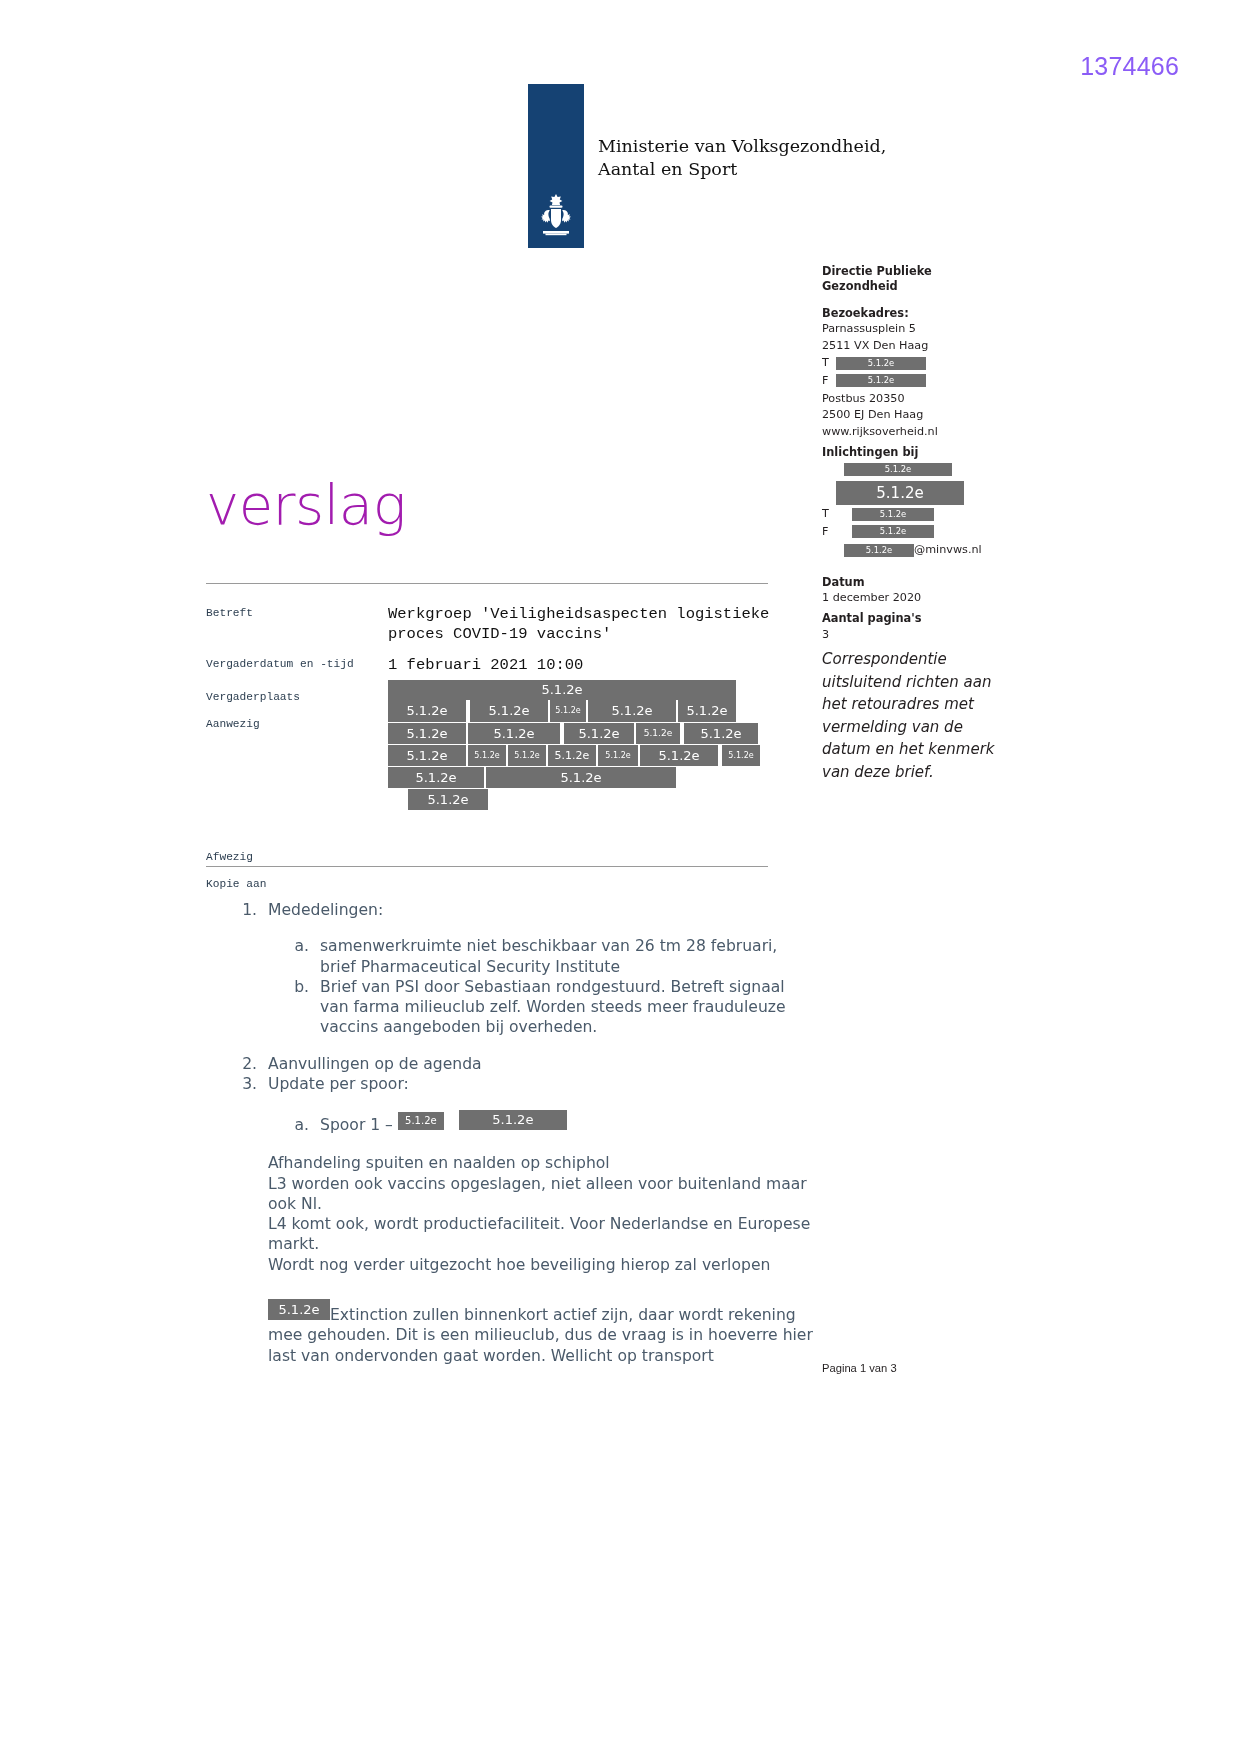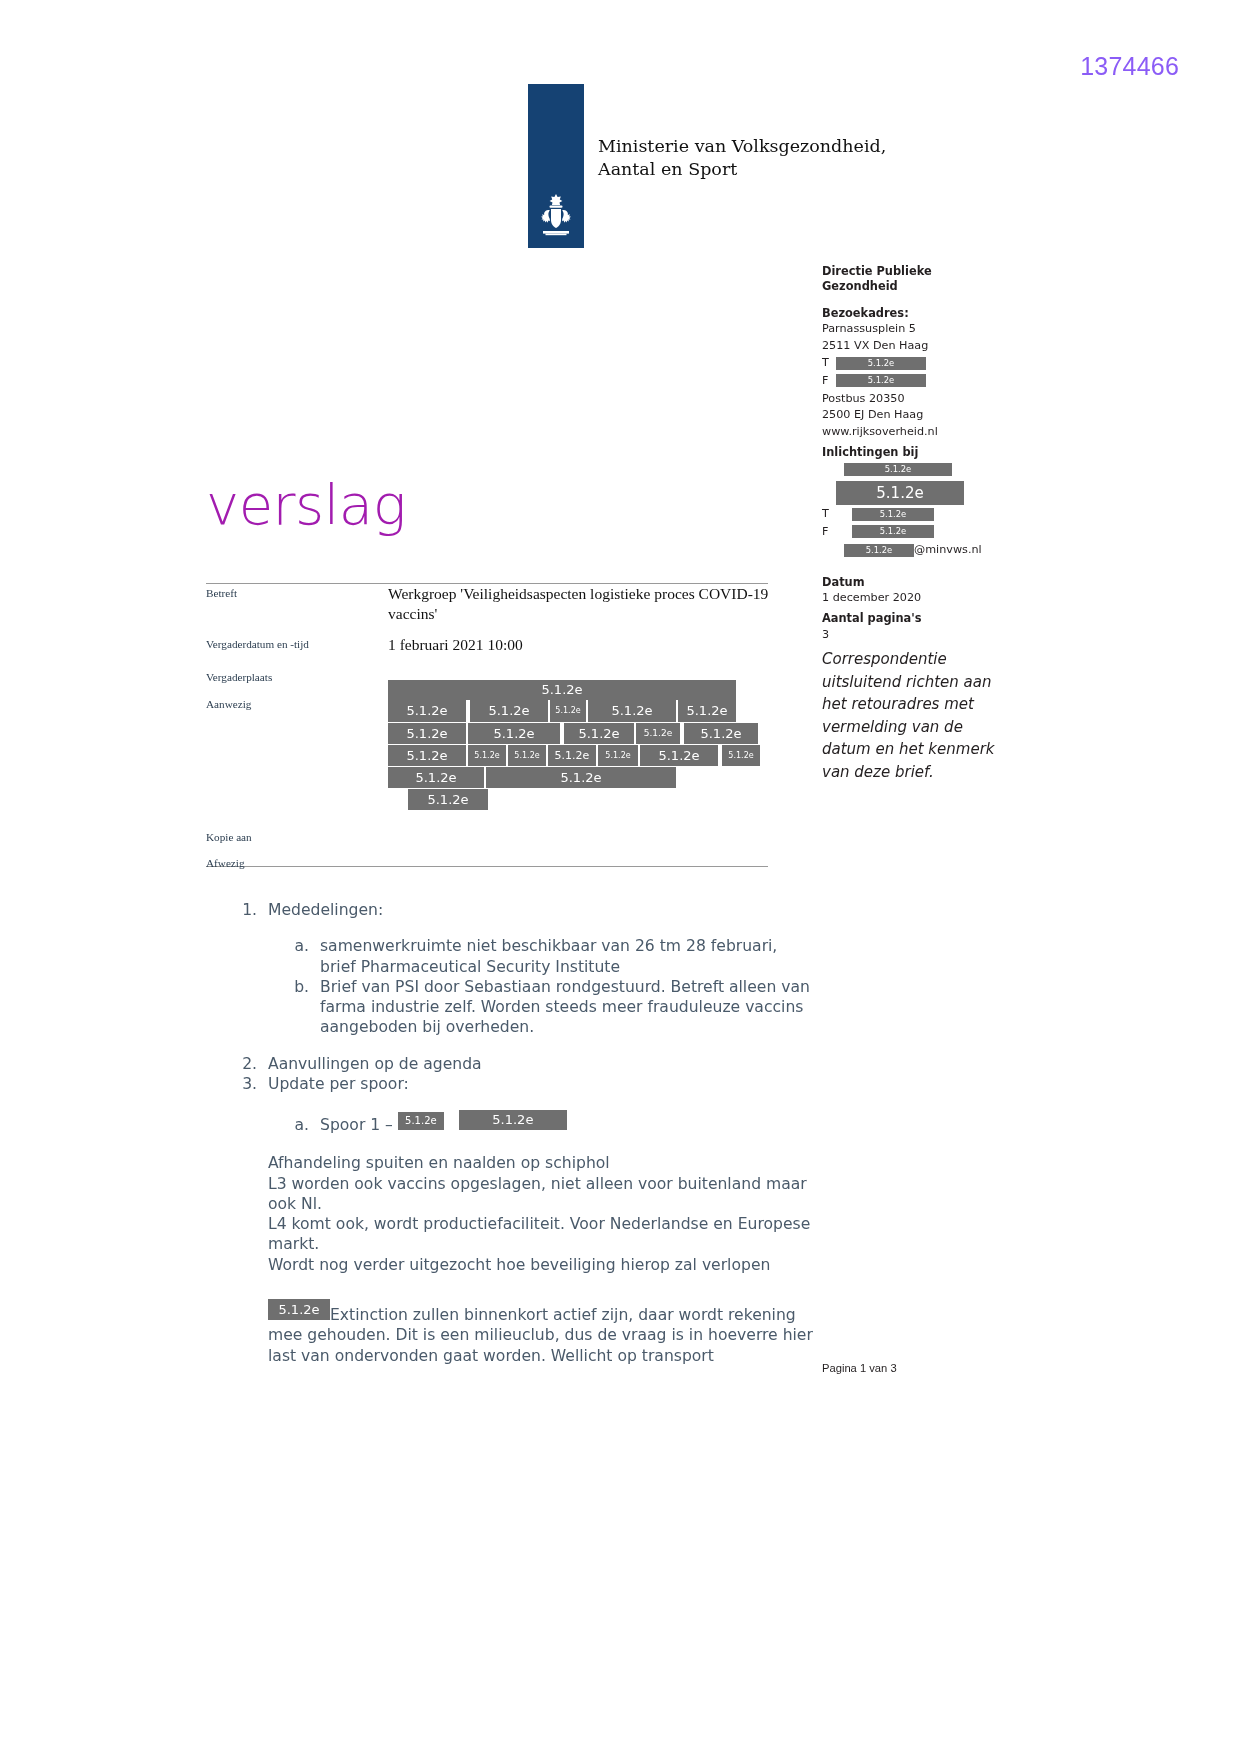--- a/index.html
+++ b/index.html
@@ -121,23 +121,23 @@
     position: absolute;
     background: #9a9a9a;
     height: 1px;
   }
   .rule-top  { left: 206px; top: 583px;  width: 562px; }
   .rule-bot  { left: 206px; top: 866px;  width: 562px; }
 
   .meta {
     position: absolute;
     left: 206px;
-    top: 584px;
+    top: 604px;
     width: 565px;
-    font-family: Liberation Serif, serif;
+    font-family: Liberation Mono, monospace;
   }
   .meta-row {
     display: flex;
     margin-bottom: 11px;
   }
   .meta-label {
     width: 182px;
     flex: 0 0 182px;
     font-size: 11.2px;
     color: #2c3e50;
@@ -337,27 +337,27 @@
     <div class="meta-value"></div>
   </div>
 
   <div class="meta-row" style="margin-bottom:0;">
     <div class="meta-label">Aanwezig</div>
     <div class="meta-value"></div>
   </div>
 
   <div style="height:118px;"></div>
 
+  <div class="meta-row" style="margin-bottom:12px;">
+    <div class="meta-label">Afwezig</div>
+    <div class="meta-value"></div>
+  </div>
+
   <div class="meta-row">
     <div class="meta-label">Kopie aan</div>
-    <div class="meta-value"></div>
-  </div>
-
-  <div class="meta-row" style="margin-bottom:12px;">
-    <div class="meta-label">Afwezig</div>
     <div class="meta-value"></div>
   </div>
 </div>
 
 <div class="mosaic">
 
   <div class="mos" style="left:0px;   top:0px;  width:348px; height:20px; font-size:13px; line-height:20px;">5.1.2e</div>
 
   <div class="mos" style="left:0px;   top:20px; width:78px;  height:22px; font-size:13px; line-height:22px;">5.1.2e</div>
   <div class="mos" style="left:82px;  top:20px; width:78px;  height:22px; font-size:13px; line-height:22px;">5.1.2e</div>
@@ -384,21 +384,21 @@
 
   <div class="mos" style="left:20px;  top:109px; width:80px; height:21px; font-size:13px; line-height:21px;">5.1.2e</div>
 </div>
 
 <div class="body">
   <ol class="lvl1">
     <li>
       <span>Mededelingen:</span>
       <ol class="lvl2">
         <li>samenwerkruimte niet beschikbaar van 26 tm 28 februari, brief Pharmaceutical Security Institute</li>
-        <li>Brief van PSI door Sebastiaan rondgestuurd. Betreft alleen van farma industrie zelf. Worden steeds meer frauduleuze vaccins aangeboden bij overheden.</li>
+        <li>Brief van PSI door Sebastiaan rondgestuurd. Betreft signaal van farma milieuclub zelf. Worden steeds meer frauduleuze vaccins aangeboden bij overheden.</li>
       </ol>
     </li>
     <li>Aanvullingen op de agenda</li>
     <li>
       <span>Update per spoor:</span>
       <ol class="lvl2">
         <li>
           <span>Spoor 1 –</span>
           <span class="inline-r" style="width:46px;height:18px;line-height:18px;font-size:10px;">5.1.2e</span>
           <span class="inline-r" style="width:108px;height:20px;line-height:20px;font-size:13px;margin-left:10px;">5.1.2e</span>

